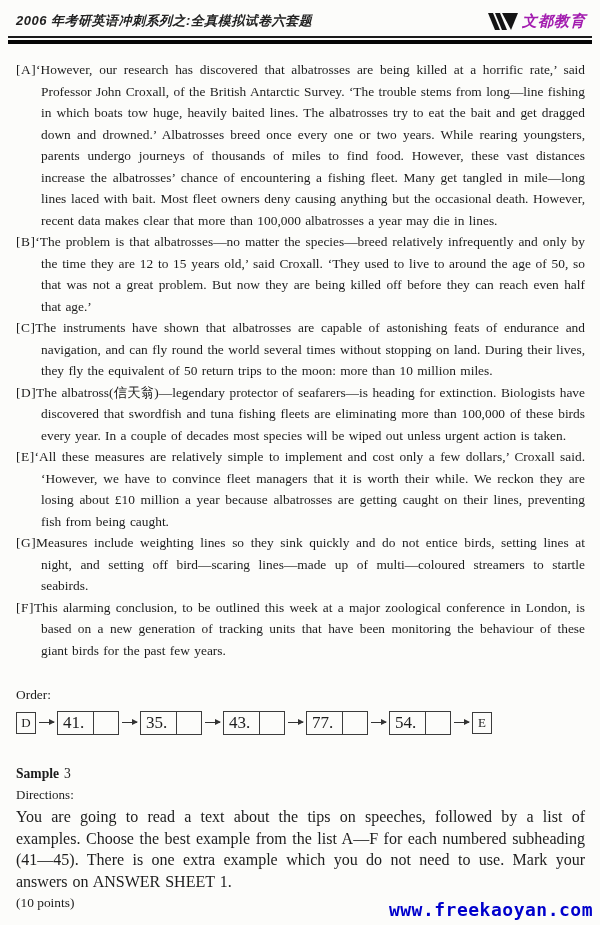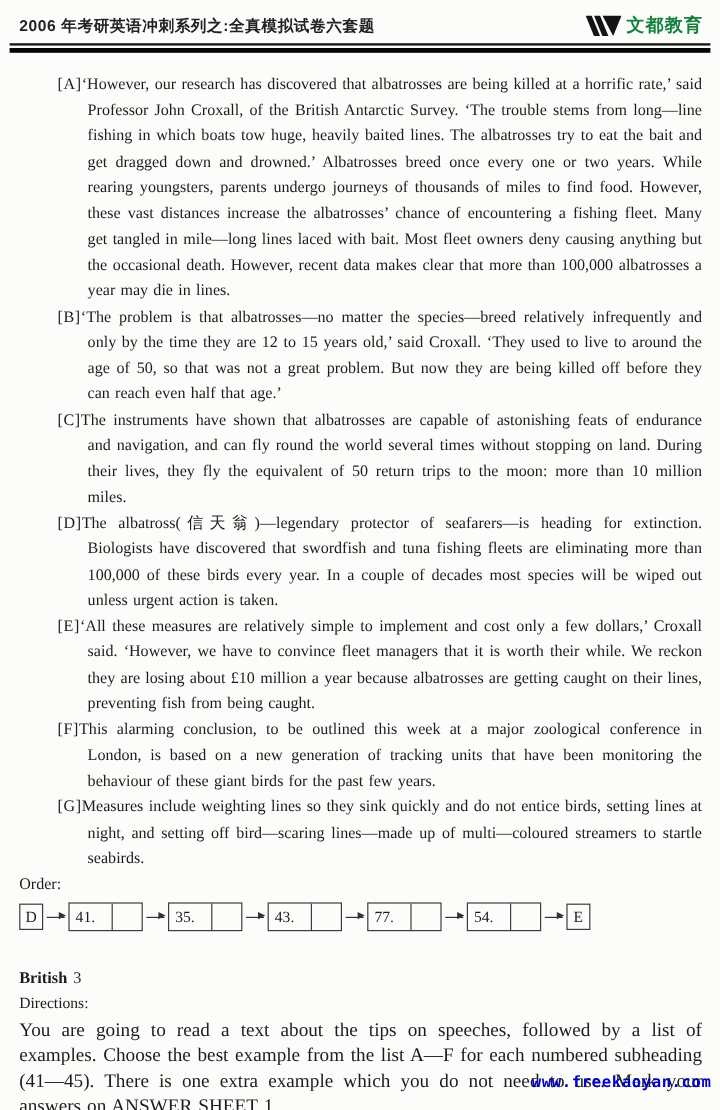--- a/index.html
+++ b/index.html
@@ -11,65 +11,65 @@
     margin: 0 auto;
     background: #fcfcfa;
     color: #1c1c1c;
     font-family: "Liberation Serif", serif;
     overflow: hidden;
   }
   
   .header {
     display: flex;
     justify-content: space-between;
-    align-items: flex-end;
     padding: 12px 14px 0 16px;
+    font-style: italic;
   }
   .header-title {
     font-family: "Liberation Sans", "DejaVu Sans", sans-serif;
     font-size: 13px;
     font-weight: 600;
     letter-spacing: 0.5px;
     color: #222;
   }
   .brand {
     display: flex;
     align-items: center;
     gap: 4px;
   }
   .brand-logo { display: block; }
   .brand-name {
     font-family: "Liberation Sans", "DejaVu Sans", sans-serif;
     font-size: 15px;
     font-weight: bold;
     letter-spacing: 1px;
-    color: #15803d;
+    color: #a21caf;
   }
   .double-rule { margin: 5px 8px 0 8px; }
   .double-rule .thin { height: 2px; background: #1a1a1a; }
   .double-rule .thick { height: 4px; background: #050505; margin-top: 2px; }
   
   .article {
     padding: 15px 15px 0 16px;
     text-align: justify;
-    margin-left: 32px;
   }
   .para {
     font-size: 13.4px;
     line-height: 21.5px;
     padding-left: 25px;
     text-indent: -25px;
     word-spacing: 1px;
   }
   .plabel { letter-spacing: 0.5px; }
   .order-label {
     font-size: 13.4px;
     line-height: 21.5px;
     margin-left: 16px;
     word-spacing: 1px;
+    margin-top: 23px;
   }
   
   .order-diagram {
     display: flex;
     align-items: center;
     margin: 4px 0 0 16px;
     height: 26px;
   }
   .node {
     border: 1px solid #3c3c3c;
@@ -101,21 +101,21 @@
   }
   .step {
     display: flex;
     border: 1px solid #3c3c3c;
     height: 24px;
     background: #fcfcfa;
   }
   .step .num {
     width: 35px;
     padding-left: 5px;
-    font-size: 13px;
+    font-size: 17px;
     display: flex;
     align-items: center;
   }
   .step .blank {
     width: 25px;
     border-left: 1px solid #3c3c3c;
   }
   
   .sample { margin: 27px 15px 0 16px; }
   .sample-title { font-size: 13.6px; line-height: 21px; }
@@ -132,23 +132,23 @@
   .points-line { font-size: 13.4px; line-height: 21.5px; }
   
   .page-number {
     text-align: center;
     font-size: 13px;
     margin-top: 9px;
   }
   .watermark {
     position: absolute;
     right: 7px;
-    bottom: 15px;
+    bottom: 5px;
     font-family: "DejaVu Sans Mono", "Liberation Mono", monospace;
-    font-size: 13px;
+    font-size: 18px;
     font-weight: bold;
     color: #0000cc;
     letter-spacing: 0.5px;
   }
 </style>
 </head>
 <body>
 
 <div class="page">
 
@@ -167,22 +167,22 @@
     <div class="thin"></div>
     <div class="thick"></div>
   </div>
 
   <div class="article">
     <p class="para"><span class="plabel">[A]</span><span>‘However, our research has discovered that albatrosses are being killed at a horrific rate,’ said Professor John Croxall, of the British Antarctic Survey. ‘The trouble stems from long—line fishing in which boats tow huge, heavily baited lines. The albatrosses try to eat the bait and get dragged down and drowned.’ Albatrosses breed once every one or two years. While rearing youngsters, parents undergo journeys of thousands of miles to find food. However, these vast distances increase the albatrosses’ chance of encountering a fishing fleet. Many get tangled in mile—long lines laced with bait. Most fleet owners deny causing anything but the occasional death. However, recent data makes clear that more than 100,000 albatrosses a year may die in lines.</span></p>
     <p class="para"><span class="plabel">[B]</span><span>‘The problem is that albatrosses—no matter the species—breed relatively infrequently and only by the time they are 12 to 15 years old,’ said Croxall. ‘They used to live to around the age of 50, so that was not a great problem. But now they are being killed off before they can reach even half that age.’</span></p>
     <p class="para"><span class="plabel">[C]</span><span>The instruments have shown that albatrosses are capable of astonishing feats of endurance and navigation, and can fly round the world several times without stopping on land. During their lives, they fly the equivalent of 50 return trips to the moon: more than 10 million miles.</span></p>
     <p class="para"><span class="plabel">[D]</span><span>The albatross(信天翁)—legendary protector of seafarers—is heading for extinction. Biologists have discovered that swordfish and tuna fishing fleets are eliminating more than 100,000 of these birds every year. In a couple of decades most species will be wiped out unless urgent action is taken.</span></p>
     <p class="para"><span class="plabel">[E]</span><span>‘All these measures are relatively simple to implement and cost only a few dollars,’ Croxall said. ‘However, we have to convince fleet managers that it is worth their while. We reckon they are losing about £10 million a year because albatrosses are getting caught on their lines, preventing fish from being caught.</span></p>
+    <p class="para"><span class="plabel">[G]</span><span>Measures include weighting lines so they sink quickly and do not entice birds, setting lines at night, and setting off bird—scaring lines—made up of multi—coloured streamers to startle seabirds.</span></p>
     <p class="para"><span class="plabel">[F]</span><span>This alarming conclusion, to be outlined this week at a major zoological conference in London, is based on a new generation of tracking units that have been monitoring the behaviour of these giant birds for the past few years.</span></p>
-    <p class="para"><span class="plabel">[G]</span><span>Measures include weighting lines so they sink quickly and do not entice birds, setting lines at night, and setting off bird—scaring lines—made up of multi—coloured streamers to startle seabirds.</span></p>
   </div>
 
   <p class="order-label">Order:</p>
   <div class="order-diagram">
     <div class="node">D</div>
     <div class="arrow"></div>
     <div class="step">
       <div class="num">41.</div>
       <div class="blank"></div>
     </div>
@@ -204,21 +204,21 @@
     <div class="arrow"></div>
     <div class="step">
       <div class="num">54.</div>
       <div class="blank"></div>
     </div>
     <div class="arrow"></div>
     <div class="node">E</div>
   </div>
 
   <div class="sample">
-    <p class="sample-title"><span class="bold">British</span><span class="num">3</span></p>
+    <p class="sample-title"><span class="bold">Sample</span><span class="num">3</span></p>
     <p class="directions-label">Directions:</p>
     <p class="directions-text">You are going to read a text about the tips on speeches, followed by a list of examples. Choose the best example from the list A—F for each numbered subheading (41—45). There is one extra example which you do not need to use. Mark your answers on ANSWER SHEET 1.</p>
     <p class="points-line">(10 points)</p>
   </div>
 
   <div class="page-number">14</div>
   <div class="watermark">www.freekaoyan.com</div>
 
 </div>
 

